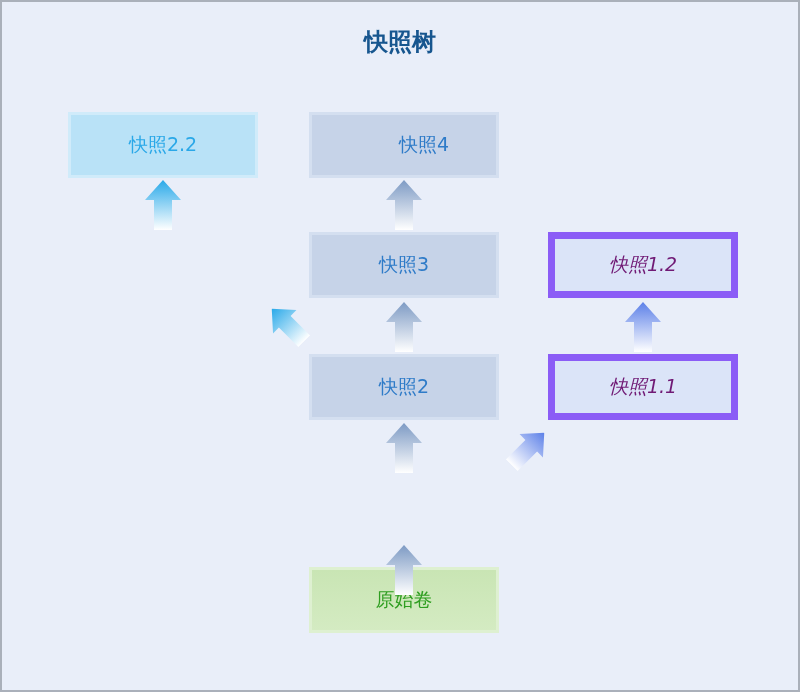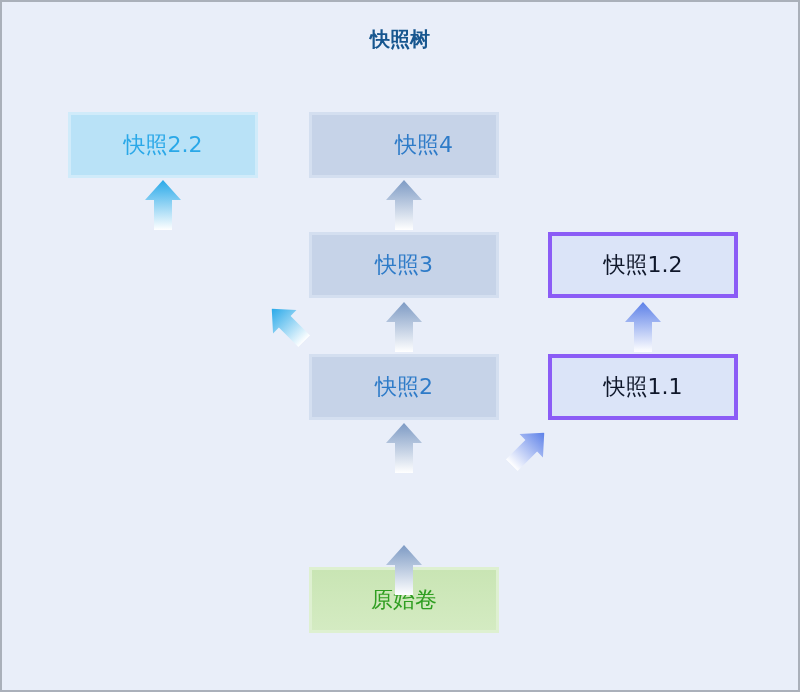--- a/index.html
+++ b/index.html
@@ -12,38 +12,38 @@
     border: 2px solid #aab0ba;
     font-family: "DejaVu Sans", "Liberation Sans", sans-serif;
     overflow: hidden;
   }
   .title {
     position: absolute;
     top: 24px;
     left: 0;
     width: 100%;
     text-align: center;
-    font-size: 20px;
+    font-size: 24px;
     font-weight: bold;
     color: #17568f;
     margin: 0;
   }
   .node {
     position: absolute;
     width: 190px;
     height: 66px;
     box-sizing: border-box;
     display: flex;
     align-items: center;
     justify-content: center;
-    font-size: 22px;
+    font-size: 19px;
   }
   .fam-steel { background: #c6d3e8; border: 3px solid #d4dff0; color: #2e7bc8; }
   .fam-cyan  { background: #b9e2f7; border: 3px solid #d0ebfa; color: #2aa8e8; }
-  .fam-peri  { background: #dbe4f8; border: 4px solid #8b5cf6; color: #0f172a; }
+  .fam-peri  { background: #dbe4f8; border: 7px solid #8b5cf6; color: #701a75; font-style: italic; }
   .fam-green { background: linear-gradient(180deg, #c9e5b4, #d4ebc2); border: 3px solid #def0d1; color: #2f9e21; }
 
   .arrow { position: absolute; width: 36px; height: 50px; }
 
   
   .pos-s22  { left: 66px;  top: 110px; }
   .pos-s4   { left: 307px; top: 110px; padding-left: 40px; }
   .pos-s21  { left: 66px;  top: 230px; }
   .pos-s3   { left: 307px; top: 230px; text-align: right; }
   .pos-s12  { left: 546px; top: 230px; }

